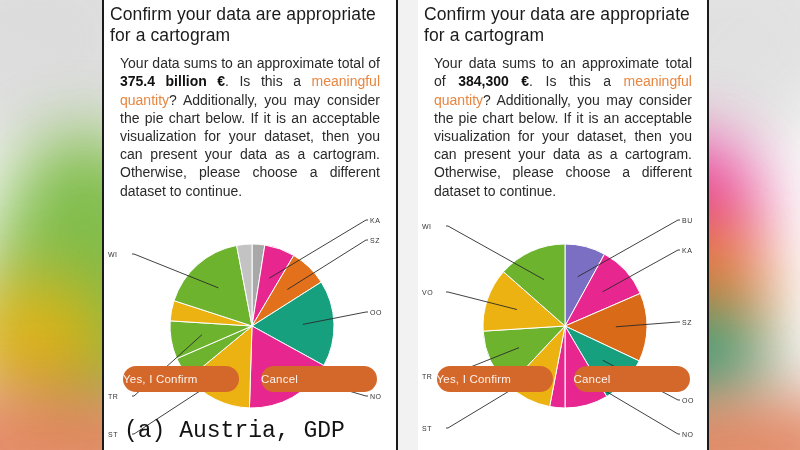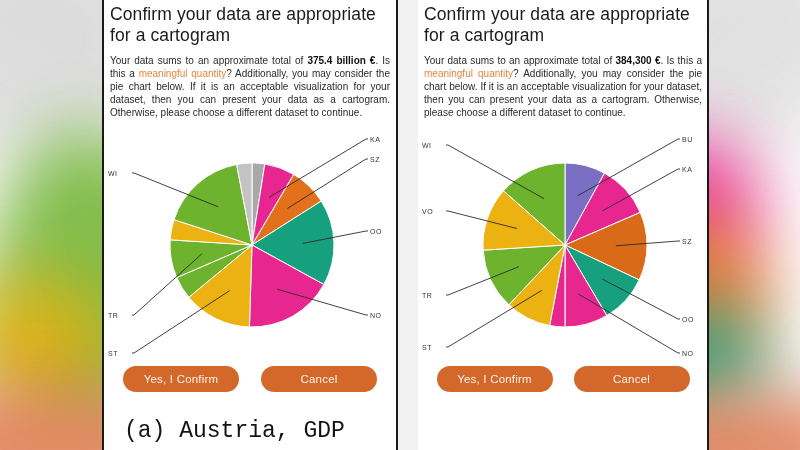--- a/index.html
+++ b/index.html
@@ -48,22 +48,22 @@
     margin:4px 0 0 0;
     padding:0 6px;
     font-size:17.5px;
     line-height:1.18;
     font-weight:400;
     color:#1b1b1b;
     letter-spacing:.1px;
   }
   .dialog-body{
     margin:9px 0 0 0;
-    padding:0 6px;
-    font-size:10px;
+    padding:0 16px;
+    font-size:14px;
     line-height:1.30;
     color:#2a2a2a;
     text-align:justify;
   }
   .dialog-body b{font-weight:700;color:#111;}
   .hl-link{color:#e8853f;}
 
   
   .chart-area{
     position:relative;
@@ -86,21 +86,21 @@
   .btn{
     background:#d4672a;
     color:#fdf3ec;
     border:none;
     border-radius:20px;
     font-size:11.5px;
     font-family:"Liberation Sans",sans-serif;
     letter-spacing:.2px;
     padding:7px 0;
     width:116px;
-    text-align:center;
+    text-align:left;
     cursor:pointer;
   }
   .caption{
     position:absolute;
     left:0;right:0;
     bottom:6px;
     padding-left:20px;
     font-size:23px;
     color:#131313;
     font-family:Liberation Mono, monospace;

